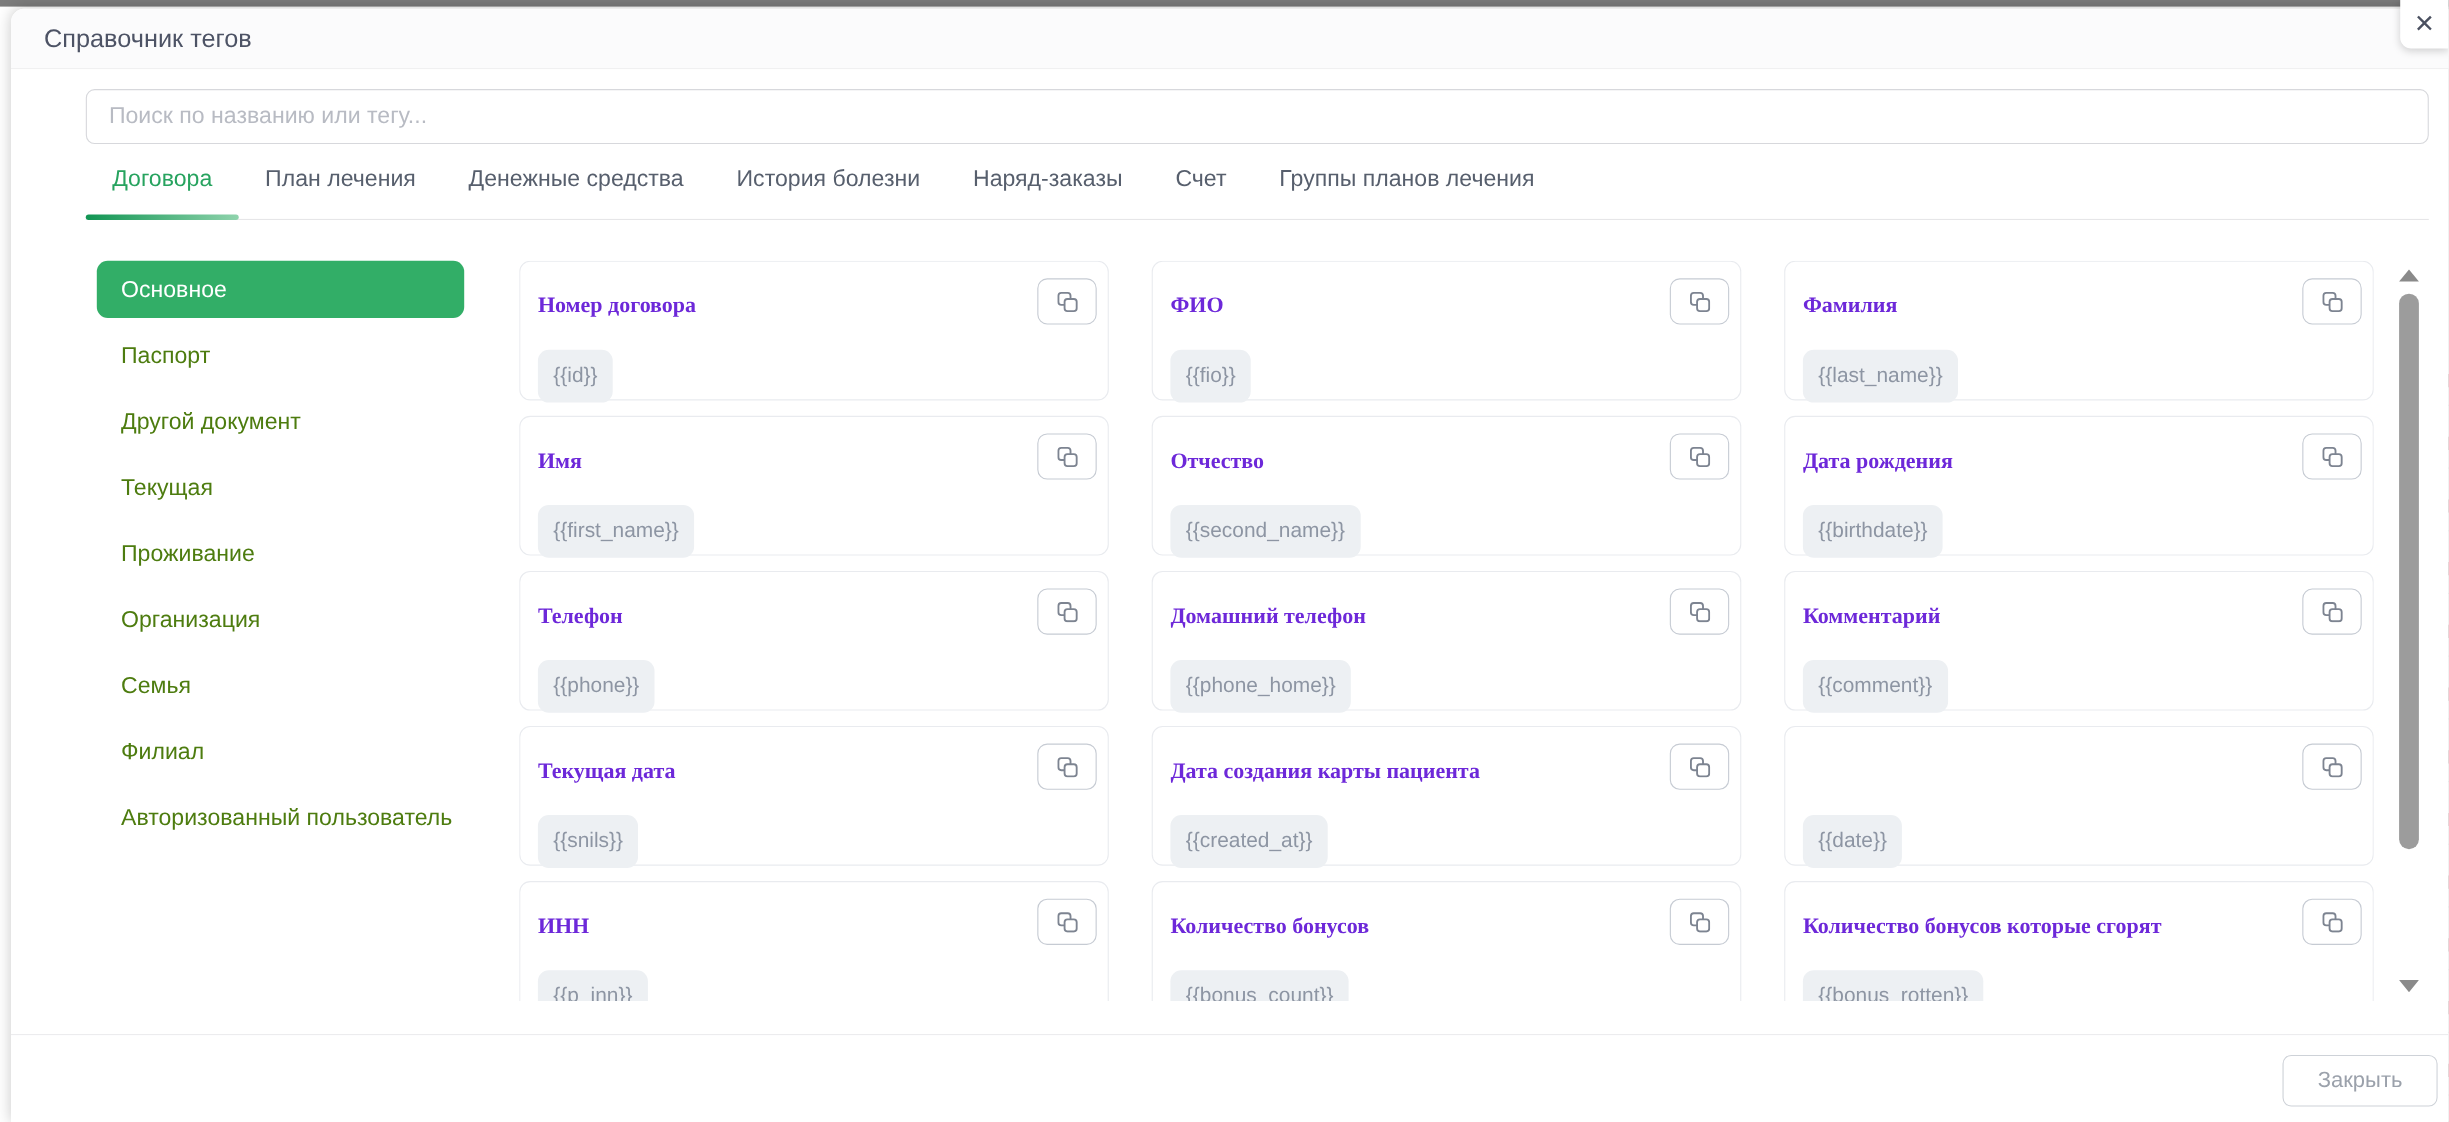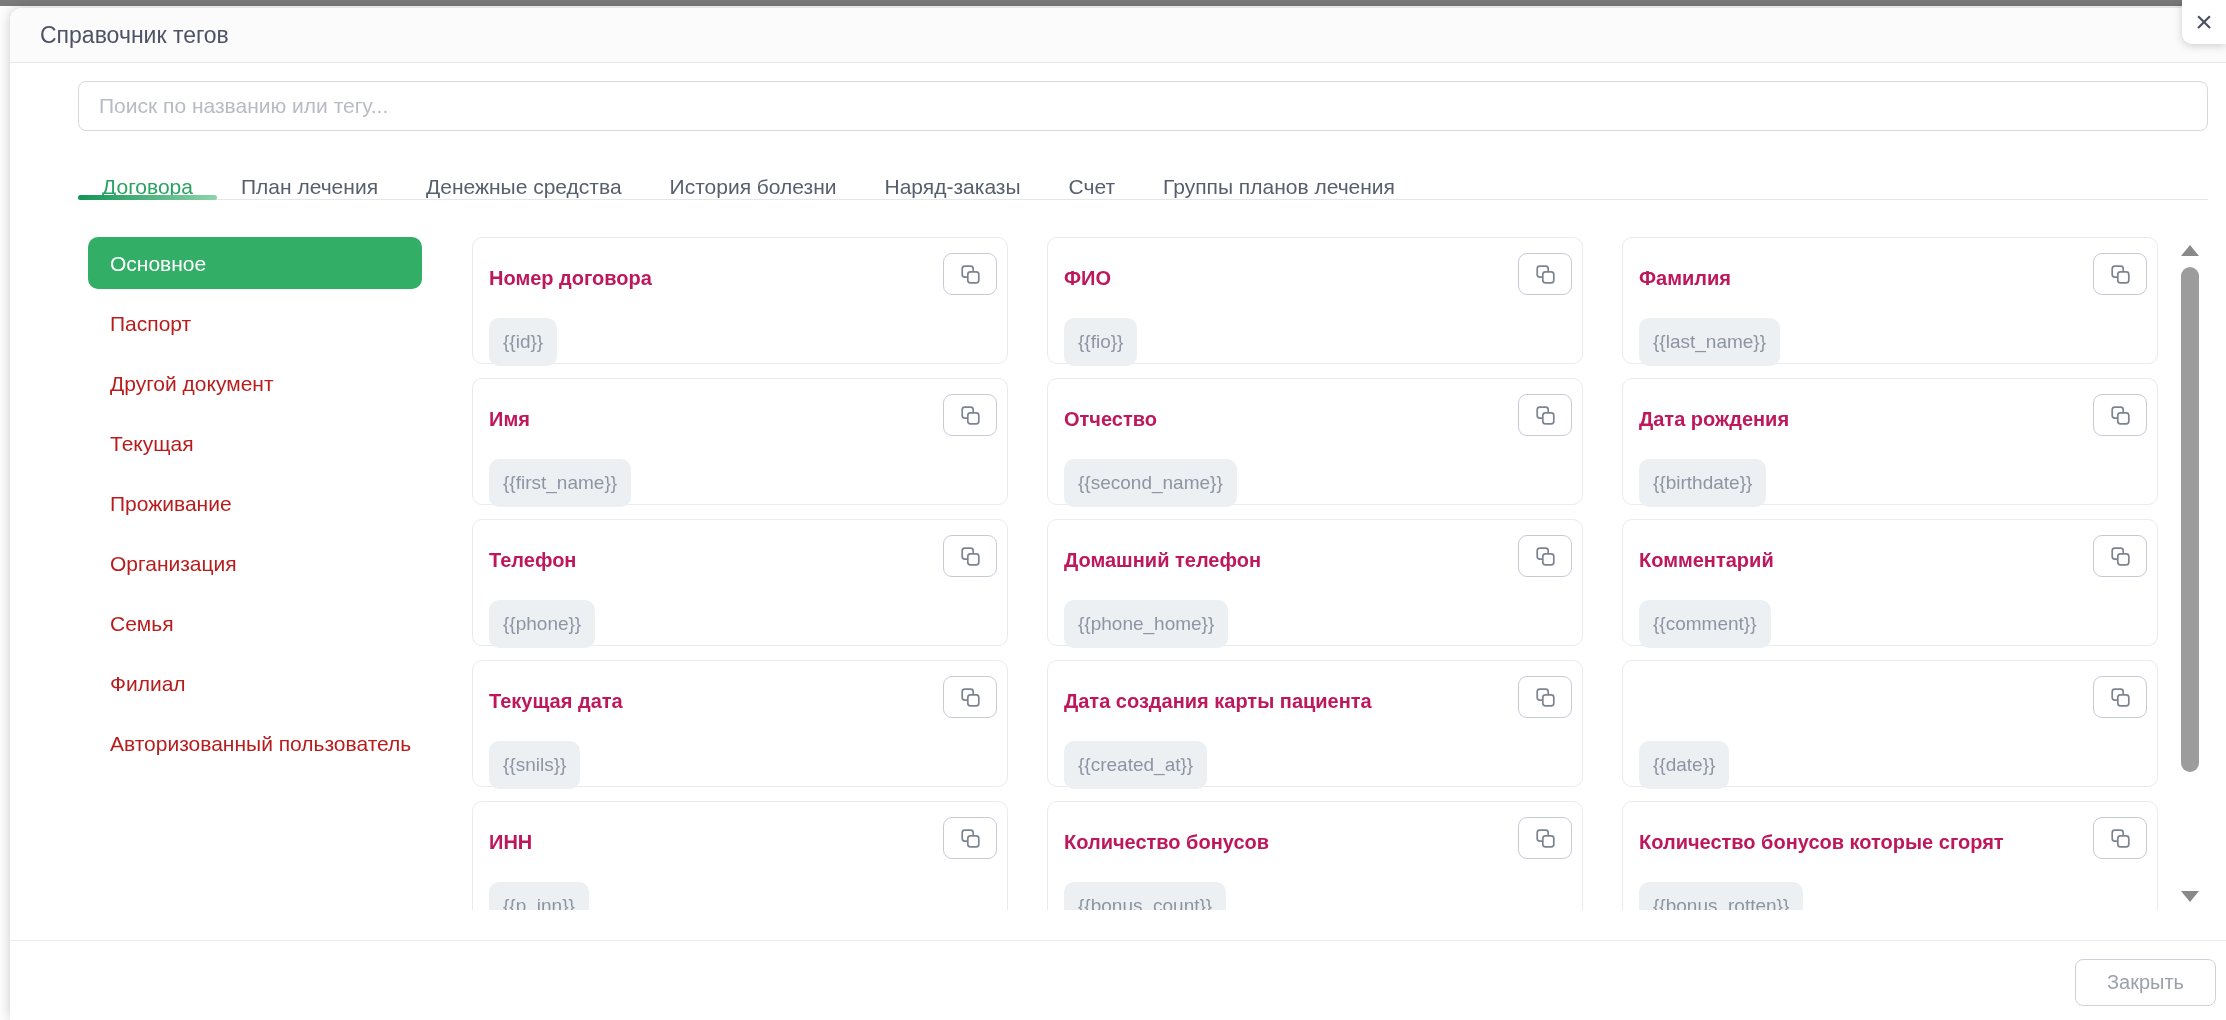--- a/index.html
+++ b/index.html
@@ -27,39 +27,39 @@
                 border-radius:12px 12px 0 0;display:flex;align-items:center;padding-left:30px;}
   .modal-title{font-size:23px;color:#4d5365;}
   .modal-body{padding:0 28px;margin-left:40px;}
 
   .search-input{margin-top:18px;width:100%;height:50px;box-sizing:border-box;
                 border:1px solid #d7d8dc;border-radius:8px;padding:0 20px;font-size:21px;
                 color:#3d4455;font-family:inherit;outline:none;background:#fff;}
   .search-input::placeholder{color:#b8bbc3;}
 
   .tabs{margin-top:20px;height:48px;display:flex;border-bottom:1px solid #e6e6e8;}
-  .tab{position:relative;display:flex;align-items:flex-end;padding:0 24px;font-size:21px;
+  .tab{position:relative;display:flex;align-items:flex-start;padding:0 24px;font-size:21px;
        color:#575f6d;cursor:pointer;white-space:nowrap;}
   .tab.active{color:#27a35f;}
   .tab.active::after{content:"";position:absolute;left:0;right:0;bottom:-1px;height:5px;
        border-radius:4px;background:linear-gradient(90deg,#119553,#8fd3ac);}
 
   .main{display:flex;margin-top:37px;}
   .sidebar{width:334px;margin-left:10px;flex:0 0 auto;}
   .side-item{min-height:52px;margin-bottom:8px;border-radius:10px;display:flex;align-items:center;
              padding:6px 0 6px 22px;box-sizing:border-box;font-size:21px;line-height:31px;
-             color:#b91c1c;cursor:pointer;}
+             color:#4d7c0f;cursor:pointer;}
   .side-item.active{background:#32ae67;color:#ffffff;}
 
   .grid-wrap{margin-left:50px;width:1686px;height:673px;overflow:hidden;flex:0 0 auto;}
   .cards-grid{display:grid;grid-template-columns:repeat(3,536px);gap:14px 39px;}
   .card{position:relative;height:127px;background:#fff;border:1px solid #e9ebef;border-radius:10px;
         box-sizing:border-box;}
   .card-title{position:absolute;left:16px;top:29px;right:80px;font-size:20px;font-weight:bold;
-              color:#be185d;white-space:nowrap;overflow:hidden;}
+              color:#6d28d9;white-space:nowrap;overflow:hidden;font-family:Liberation Serif, serif;}
   .copy-btn{position:absolute;top:15px;right:10px;width:54px;height:42px;background:#fff;
             border:1px solid #c6cbd3;border-radius:9px;display:flex;align-items:center;
             justify-content:center;cursor:pointer;padding:0;}
   .tag-chip{position:absolute;left:16px;top:80px;height:38px;display:inline-flex;align-items:center;
             padding:5px 14px;background:#edf0f3;border-radius:10px;font-size:19px;color:#8d95a3;}
 
   .scroll-col{position:relative;flex:1;height:673px;}
   .scroll-thumb{position:absolute;top:30px;right:9px;width:18px;height:505px;border-radius:10px;
                 background:#9c9c9c;cursor:pointer;}
   .scroll-up{position:absolute;top:8px;right:9px;width:0;height:0;cursor:pointer;

